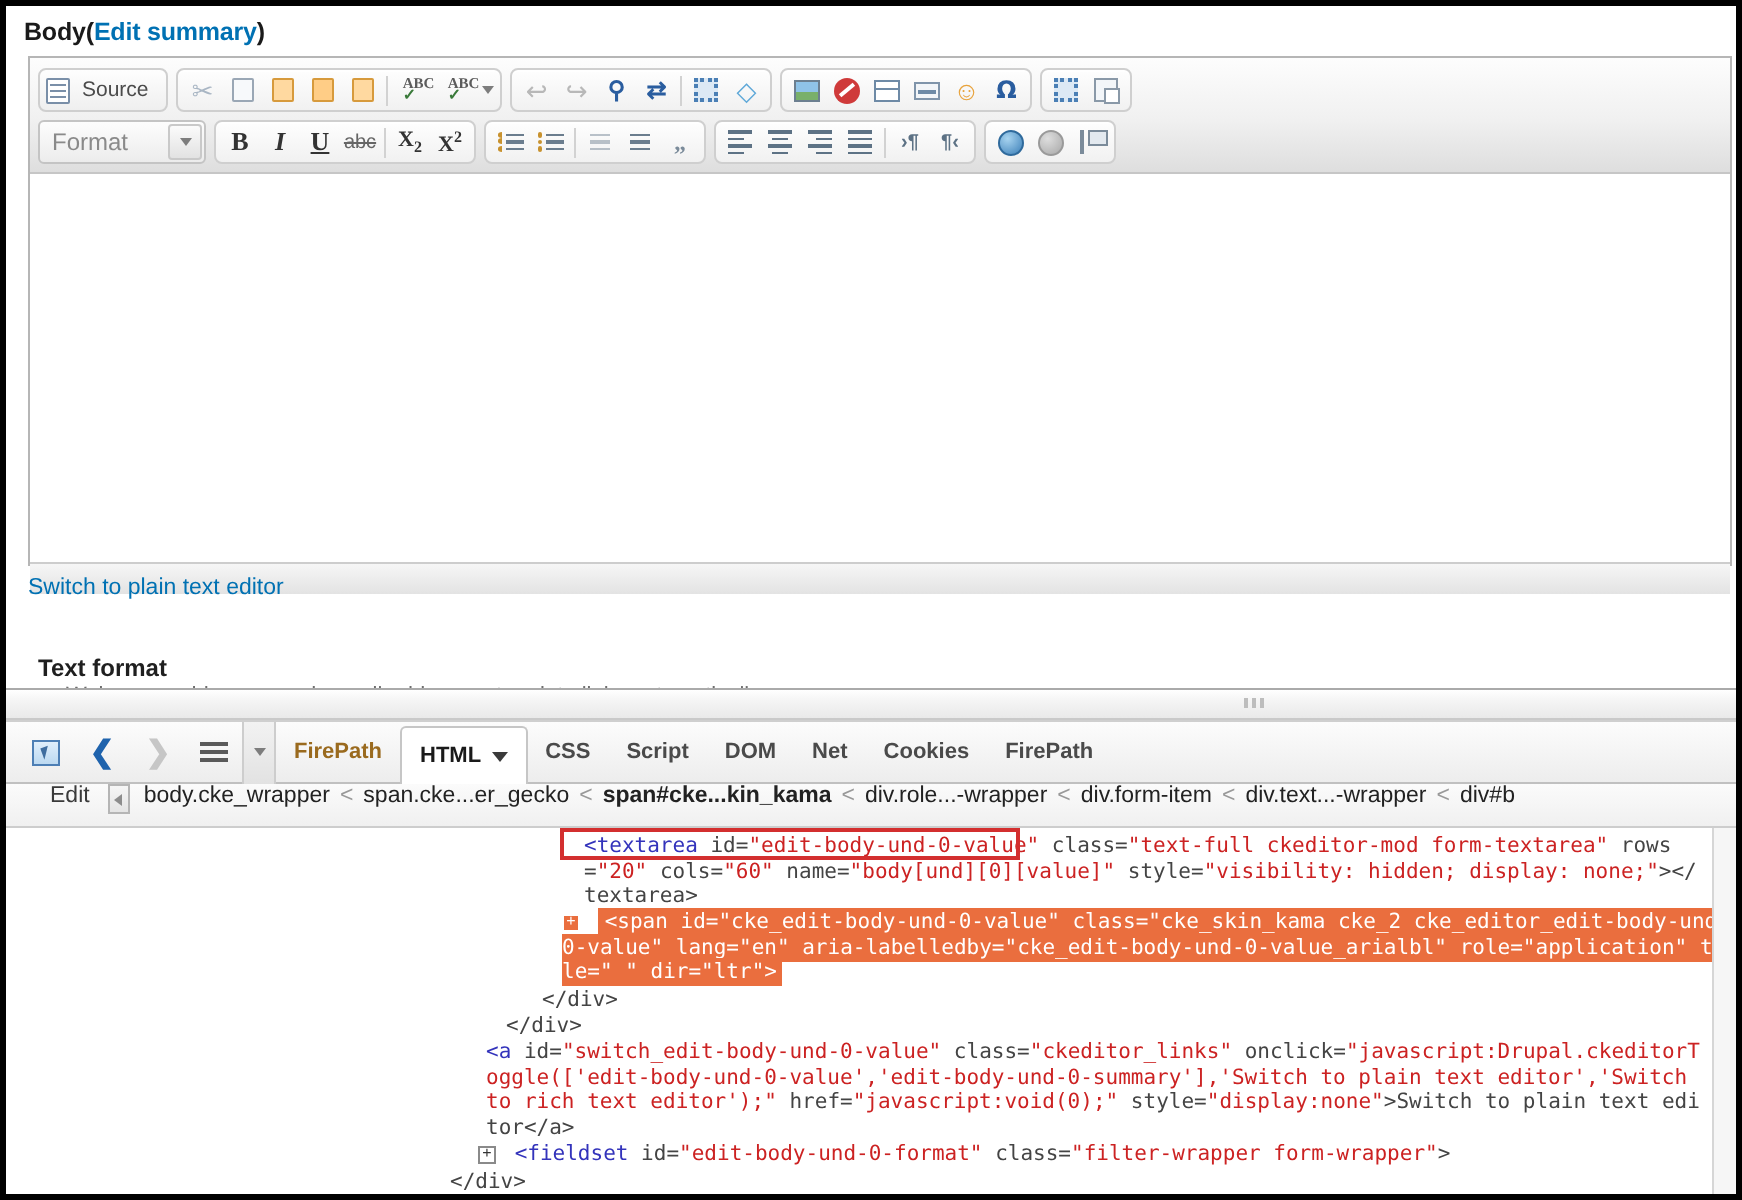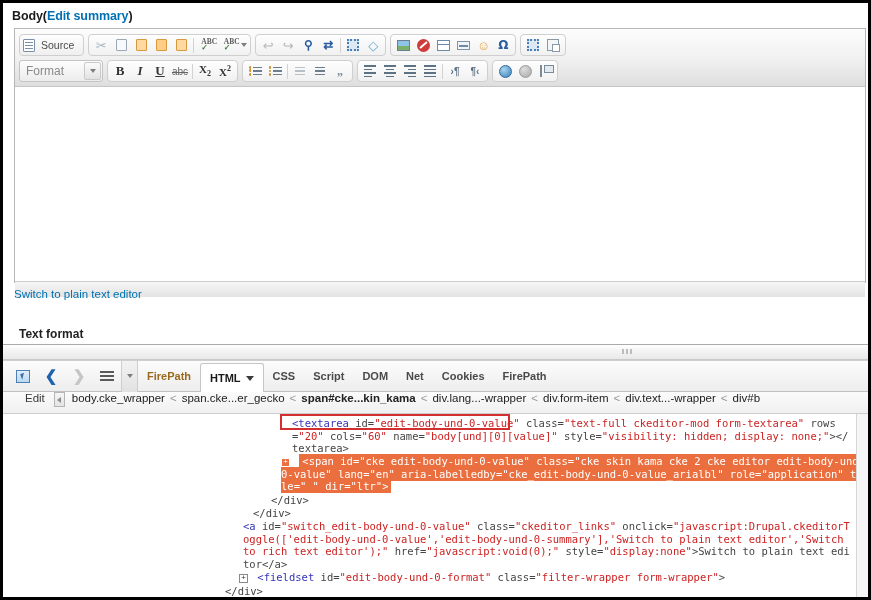--- a/index.html
+++ b/index.html
@@ -691,21 +691,21 @@
       <span class="editlbl">Edit</span>
       <span class="crumb-scroll">
           <span class="ar"></span>
         </span>
       <span class="crumb">body.cke_wrapper</span>
       <span class="crumb-sep">&lt;</span>
       <span class="crumb">span.cke...er_gecko</span>
       <span class="crumb-sep">&lt;</span>
       <span class="crumb bold">span#cke...kin_kama</span>
       <span class="crumb-sep">&lt;</span>
-      <span class="crumb">div.lang...-wrapper</span>
+      <span class="crumb">div.role...-wrapper</span>
       <span class="crumb-sep">&lt;</span>
       <span class="crumb">div.form-item</span>
       <span class="crumb-sep">&lt;</span>
       <span class="crumb">div.text...-wrapper</span>
       <span class="crumb-sep">&lt;</span>
       <span class="crumb">div#b</span>
     </div>
 
     <div id="fb-code">
 

